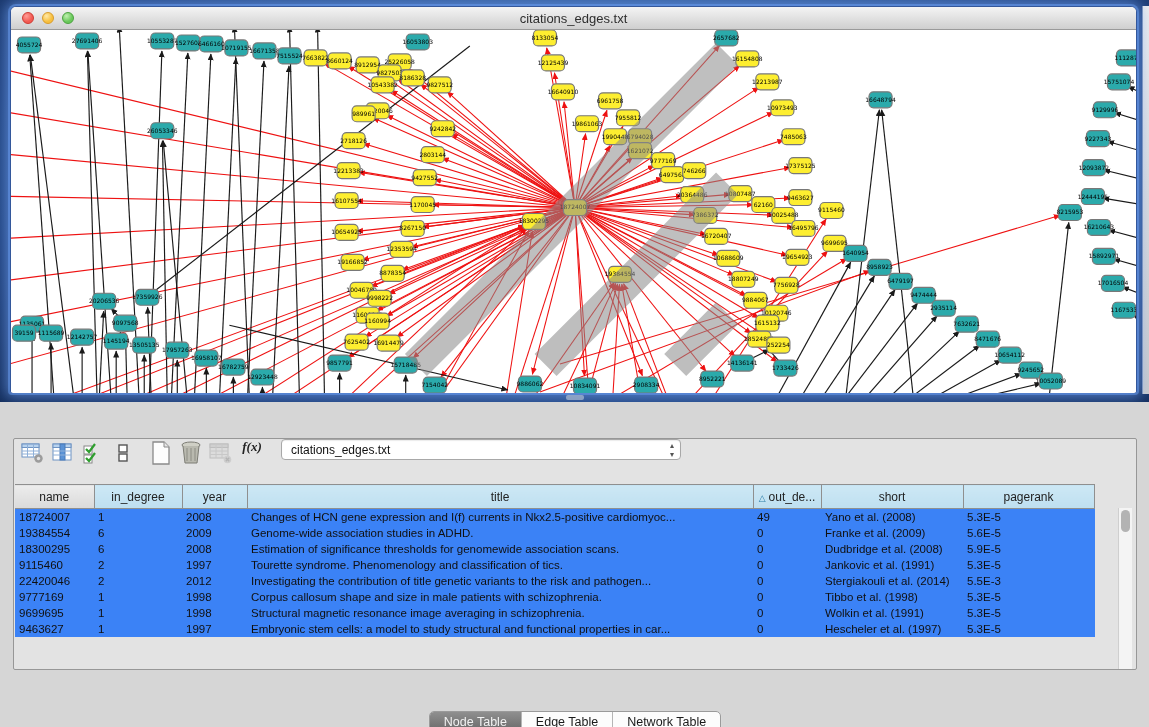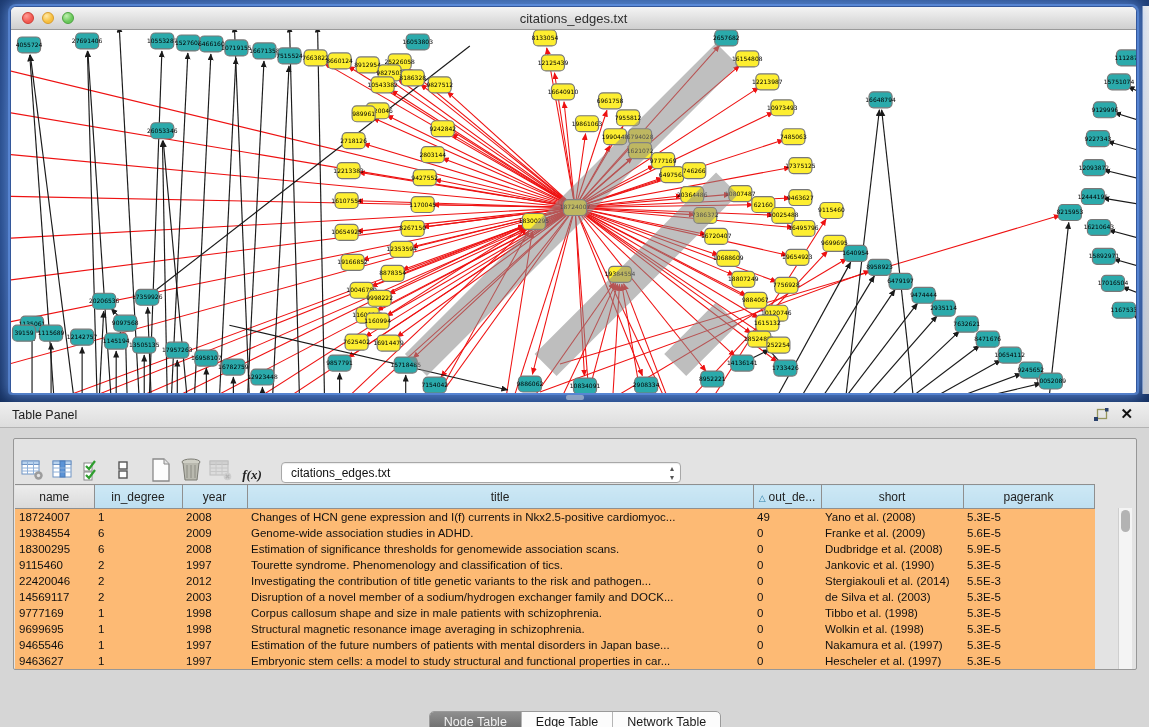--- a/index.html
+++ b/index.html
@@ -36,32 +36,32 @@
   .table-panel { position:absolute; left:0; top:402px; width:1149px; height:325px; background:#d6d6d6; }
   .tp-header { position:relative; height:26px; background:linear-gradient(#efefef,#dddddd);
                border-bottom:1px solid #b3b3b3; display:flex; align-items:center; }
   .tp-title { margin-left:12px; font-size:12.5px; color:#1c1c1c; }
   .tp-float { position:absolute; right:40px; top:6px; cursor:default; }
   .tp-close { position:absolute; right:16px; top:3px; font-size:15px; font-weight:bold; color:#111; cursor:default; }
 
   .tp-inner { position:absolute; left:13px; top:36px; width:1124px; height:232px;
               background:#e3e3e3; border:1px solid #979797; border-radius:2px; }
   .tp-toolbar { position:absolute; left:0; top:0; height:44px; width:100%;
-                display:flex; align-items:flex-end; padding-left:5px; }
+                display:flex; align-items:flex-start; padding-left:5px; }
   .tbtn { width:27px; height:27px; margin-right:3px; display:flex; align-items:center; justify-content:center; }
   .fx { font-family:"Liberation Serif", serif; font-style:italic; font-weight:bold; font-size:13px; color:#222;
         width:30px; text-align:center; }
   .tselect { margin-left:14px; width:400px; height:21px; background:#fff; border:1px solid #a8a8a8;
              border-radius:4px; display:flex; align-items:center; font-size:12px; color:#111;
              padding-left:9px; position:relative; box-shadow:inset 0 1px 1px rgba(0,0,0,.08); }
   .tsel-arrows { position:absolute; right:6px; top:1px; display:flex; flex-direction:column; line-height:9px;
                  font-size:8px; color:#555; }
 
   table.grid { position:absolute; left:1px; top:45px; border-collapse:collapse; table-layout:fixed;
-               background:#fdba74; font-size:11.5px; color:#101010; }
+               background:#3b82f6; font-size:11.5px; color:#101010; }
   table.grid th { height:24px; font-weight:normal; font-size:12px; color:#222; text-align:center;
                   background:linear-gradient(#cde8f5,#bedff0); border-right:1px solid #8f8f8f;
                   border-bottom:1px solid #8f8f8f; border-top:1px solid #8f8f8f; overflow:hidden; white-space:nowrap; }
   table.grid th.graycol { background:linear-gradient(#ececec,#dadada); }
   table.grid td { height:16px; padding:0 0 0 4px; white-space:nowrap; overflow:hidden; }
   .sort-tri { color:#2d7fa8; font-size:9px; margin-right:3px; }
   .tbl-scroll { position:absolute; right:4px; top:69px; width:14px; height:161px;
                 background:#f4f4f4; border-left:1px solid #cfcfcf; }
   .tbl-thumb { position:absolute; left:2px; top:2px; width:9px; height:22px; border-radius:5px; background:#b3b3b3; }
 
@@ -760,31 +760,20 @@
         </svg>
         <svg class="resize-grip" viewBox="0 0 14 14">
           <path d="M13,1 L1,13 M13,6 L6,13 M13,11 L11,13" stroke="#8a8a8a" stroke-width="1.2" fill="none"></path>
         </svg>
       </div>
     </div>
     <div class="split-handle"></div>
   </div>
 
   <div class="table-panel">
-    <div class="tp-header">
-      <span class="tp-title">Table Panel</span>
-      <span class="tp-float">
-        <svg width="16" height="14" viewBox="0 0 16 14">
-          <rect x="4.5" y="1.5" width="9" height="9" fill="none" stroke="#96965e" stroke-width="1.3"></rect>
-          <rect x="1" y="9" width="4" height="4" fill="#29406b"></rect>
-          <rect x="12" y="0" width="3.5" height="3.5" fill="#29406b"></rect>
-        </svg>
-      </span>
-      <span class="tp-close">✕</span>
-    </div>
 
     <div class="tp-inner">
       <div class="tp-toolbar">
         <span class="tbtn">
           <svg width="24" height="22" viewBox="0 0 24 22">
             <rect x="1" y="2" width="17" height="13" fill="#ffffff" stroke="#6f94c4"></rect>
             <rect x="1" y="2" width="17" height="3.5" fill="#b9d3ee" stroke="#6f94c4"></rect>
             <path d="M1,9 h17 M1,12 h17 M6.5,2 v13 M12.5,2 v13" stroke="#8fb0d8" stroke-width="1" fill="none"></path>
             <circle cx="17.5" cy="16.5" r="4.2" fill="#9c9c9c"></circle>
             <circle cx="17.5" cy="16.5" r="1.7" fill="#e3e3e3"></circle>
@@ -883,66 +872,48 @@
               <td>0</td>
               <td>Dudbridge et al. (2008)</td>
               <td>5.9E-5</td>
             </tr>
             <tr>
               <td>9115460</td>
               <td>2</td>
               <td>1997</td>
               <td>Tourette syndrome. Phenomenology and classification of tics.</td>
               <td>0</td>
-              <td>Jankovic et al. (1990)</td>
+              <td>Jankovic et al. (1991)</td>
               <td>5.3E-5</td>
             </tr>
             <tr>
               <td>22420046</td>
               <td>2</td>
               <td>2012</td>
               <td>Investigating the contribution of title genetic variants to the risk and pathogen...</td>
               <td>0</td>
               <td>Stergiakouli et al. (2014)</td>
               <td>5.5E-3</td>
-            </tr>
-            <tr>
-              <td>14569117</td>
-              <td>2</td>
-              <td>2003</td>
-              <td>Disruption of a novel member of a sodium/hydrogen exchanger family and DOCK...</td>
-              <td>0</td>
-              <td>de Silva et al. (2003)</td>
-              <td>5.3E-5</td>
             </tr>
             <tr>
               <td>9777169</td>
               <td>1</td>
               <td>1998</td>
               <td>Corpus callosum shape and size in male patients with schizophrenia.</td>
               <td>0</td>
               <td>Tibbo et al. (1998)</td>
               <td>5.3E-5</td>
             </tr>
             <tr>
               <td>9699695</td>
               <td>1</td>
               <td>1998</td>
               <td>Structural magnetic resonance image averaging in schizophrenia.</td>
               <td>0</td>
-              <td>Wolkin et al. (1998)</td>
-              <td>5.3E-5</td>
-            </tr>
-            <tr>
-              <td>9465546</td>
-              <td>1</td>
-              <td>1997</td>
-              <td>Estimation of the future numbers of patients with mental disorders in Japan base...</td>
-              <td>0</td>
-              <td>Nakamura et al. (1997)</td>
+              <td>Wolkin et al. (1991)</td>
               <td>5.3E-5</td>
             </tr>
             <tr>
               <td>9463627</td>
               <td>1</td>
               <td>1997</td>
               <td>Embryonic stem cells: a model to study structural and functional properties in car...</td>
               <td>0</td>
               <td>Hescheler et al. (1997)</td>
               <td>5.3E-5</td>

